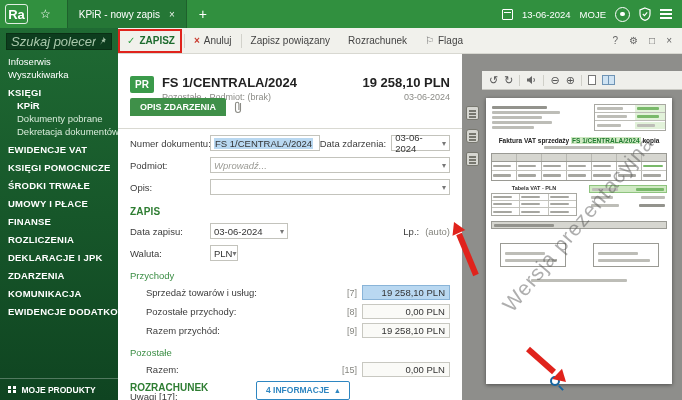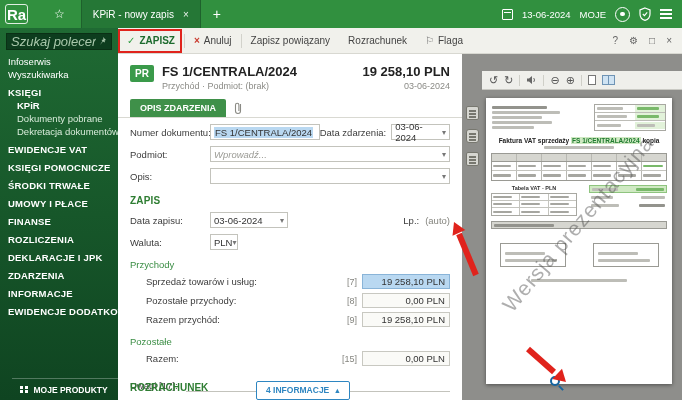--- a/index.html
+++ b/index.html
@@ -2,21 +2,21 @@
 <html><head>
 <meta charset="utf-8">
 <style>
   *{margin:0;padding:0;box-sizing:border-box}
   html,body{width:682px;height:400px;overflow:hidden}
   body{font-family:"Liberation Sans","DejaVu Sans",sans-serif;font-size:10px;color:#333;background:#fff}
   .app{position:relative;width:682px;height:400px;overflow:hidden;background:#fff}
 
   
   .titlebar{position:absolute;left:0;top:0;right:0;height:28px;background:#31903f;display:flex;align-items:center;color:#fff;z-index:10}
-  .logo{width:23px;height:20px;margin:0 22px 0 5px;border:1px solid rgba(255,255,255,.85);border-radius:3px;display:flex;align-items:center;justify-content:center;font-weight:bold;font-size:15px;cursor:pointer}
+  .logo{width:23px;height:20px;margin:0 8px 0 5px;border:1px solid rgba(255,255,255,.85);border-radius:3px;display:flex;align-items:center;justify-content:center;font-weight:bold;font-size:13px;cursor:pointer}
   .tb-star{font-size:12px;margin:0 16px 0 4px;cursor:pointer}
   .tab{height:28px;display:flex;align-items:center;gap:9px;padding:0 11px;background:#257736;border-left:1px solid rgba(0,0,0,.18);border-right:1px solid rgba(0,0,0,.18);cursor:pointer}
   .tab-close{font-size:10px;opacity:.9}
   .tab-add{margin:0 12px;font-size:14px;cursor:pointer}
   .tb-right{margin-left:auto;display:flex;align-items:center;gap:9px;padding-right:10px;font-size:9.5px}
   .cal{position:relative;width:11px;height:11px;border:1px solid #fff;border-radius:1px}
   .cal:before{content:"";position:absolute;left:1px;right:1px;top:2px;border-top:1px solid #fff}
   .circle-icon{width:15px;height:15px;border:1.5px solid #fff;border-radius:50%;position:relative;cursor:pointer}
   .circle-icon:after{content:"";position:absolute;left:4px;top:4px;width:4.5px;height:4.5px;border-radius:50%;background:#fff}
   .burger{display:flex;flex-direction:column;gap:2.2px;cursor:pointer}
@@ -36,34 +36,34 @@
   
   .sidebar{position:absolute;left:0;top:28px;width:118px;bottom:0;background:linear-gradient(180deg,#1f6a33,#0f4421);color:#fff;z-index:8}
   .search{margin:5px 6px 3px;background:#0d3d1e;border:1px solid #0a3015;height:17px;display:flex;align-items:center;padding:0 4px;gap:3px}
   .search input{flex:1;min-width:0;background:transparent;border:0;outline:none;color:#cfe3d2;font-size:13px;font-style:italic}
   .search input::placeholder{color:#a9c8ac;font-style:italic}
   .nav{padding:2px 0}
   .nav-item{height:13px;line-height:13px;padding:0 8px;font-size:9.5px;cursor:pointer;white-space:nowrap;overflow:hidden}
   .nav-header{font-weight:bold;margin-top:5px;letter-spacing:.2px}
   .nav-sub{padding-left:17px;color:#d9ecdb}
   .nav-sub.active{color:#fff;font-weight:bold}
-  .side-footer{position:absolute;left:12px;right:0;bottom:0;height:22px;border-top:1px solid rgba(255,255,255,.28);display:flex;align-items:center;gap:6px;padding:0 8px;font-weight:bold;font-size:8.5px;cursor:pointer}
+  .side-footer{position:absolute;left:0;right:0;bottom:0;height:22px;border-top:1px solid rgba(255,255,255,.28);display:flex;align-items:center;gap:6px;padding:0 8px;font-weight:bold;font-size:8.5px;cursor:pointer}
   .grid4{display:grid;grid-template-columns:3px 3px;gap:1.5px}
   .grid4 i{width:3px;height:3px;background:#fff}
 
   
   .form{position:absolute;left:118px;top:54px;width:344px;bottom:0;background:#fff;overflow:hidden}
-  .fhead{display:flex;align-items:flex-start;padding:11px 12px 0}
+  .fhead{display:flex;align-items:flex-start;padding:22px 12px 0}
   .badge{background:#3a9a4a;color:#fff;font-weight:bold;font-size:10px;padding:3px 5px;border-radius:2px;margin-right:8px}
   .fh-title{font-size:13px;font-weight:bold;color:#222;line-height:14px}
   .fh-sub{font-size:9px;color:#8b8b86;margin-top:2px}
   .fh-right{margin-left:auto;text-align:right}
   .fh-amount{font-size:13px;font-weight:bold;color:#222;line-height:14px}
   .fh-date{font-size:9px;color:#8b8b86;margin-top:2px}
-  .ftab-row{display:flex;align-items:flex-end;gap:7px;padding:7px 12px 0;border-bottom:1px solid #d9d9d2;height:27px}
+  .ftab-row{display:flex;align-items:flex-end;gap:7px;padding:7px 12px 12px;border-bottom:1px solid #d9d9d2;height:27px}
   .ftab{background:#3f9049;color:#fff;font-weight:bold;font-size:9px;padding:4px 10px 4px;border-radius:2px 2px 0 0;cursor:pointer}
   .clip{margin-bottom:2px}
   .frow{display:flex;align-items:center;padding:0 12px;margin-top:6px;font-size:9.5px}
   .flabel{color:#3c3c3c;white-space:nowrap}
   .w80{width:80px}
   .inputbox{height:16px;border:1px solid #c3c3bc;background:#fff;display:flex;align-items:center;padding:0 3px;overflow:hidden}
   .selected-text{background:#b9d8f1;padding:0 1px;white-space:nowrap}
   .combo{height:16px;border:1px solid #c3c3bc;background:#fff;display:flex;align-items:center;padding:0 3px;cursor:pointer}
   .combo .chev{margin-left:auto;color:#777;font-size:8px}
   .combo input{flex:1;min-width:0;border:0;outline:none;font-size:9.5px;background:transparent}
@@ -219,40 +219,40 @@
       <div class="nav-item nav-sub">Dokumenty pobrane</div>
       <div class="nav-item nav-sub">Dekretacja dokumentów</div>
       <div class="nav-item nav-header">EWIDENCJE VAT</div>
       <div class="nav-item nav-header">KSIĘGI POMOCNICZE</div>
       <div class="nav-item nav-header">ŚRODKI TRWAŁE</div>
       <div class="nav-item nav-header">UMOWY I PŁACE</div>
       <div class="nav-item nav-header">FINANSE</div>
       <div class="nav-item nav-header">ROZLICZENIA</div>
       <div class="nav-item nav-header">DEKLARACJE I JPK</div>
       <div class="nav-item nav-header">ZDARZENIA</div>
-      <div class="nav-item nav-header">INFORMACJE</div>
+      <div class="nav-item nav-header">KOMUNIKACJA</div>
       <div class="nav-item nav-header">EWIDENCJE DODATKOWE</div>
     </div>
     <div class="side-footer">
       <span class="grid4">
           <i></i>
           <i></i>
           <i></i>
           <i></i>
         </span>
       <span>MOJE PRODUKTY</span>
     </div>
   </div>
 
   <div class="form">
     <div class="fhead">
       <span class="badge">PR</span>
       <div>
         <div class="fh-title">FS 1/CENTRALA/2024</div>
-        <div class="fh-sub">Przychód · Podmiot: (brak)</div>
+        <div class="fh-sub">Pozostałe · Podmiot: (brak)</div>
       </div>
       <div class="fh-right">
         <div class="fh-amount">19 258,10 PLN</div>
         <div class="fh-date">03-06-2024</div>
       </div>
     </div>
 
     <div class="ftab-row">
       <div class="ftab">OPIS ZDARZENIA</div>
       <svg class="clip" width="10" height="14" viewBox="0 0 10 14">

